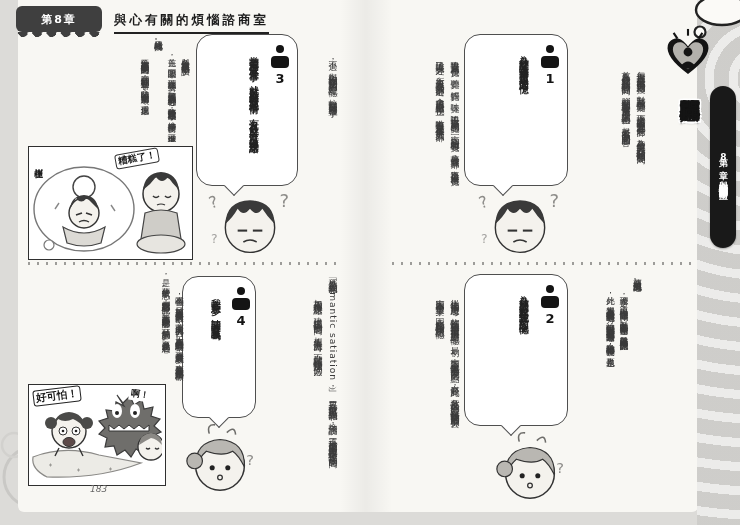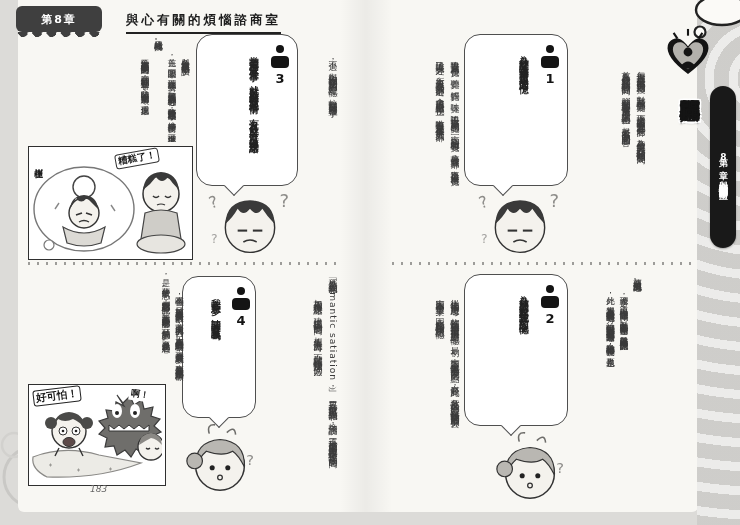--- a/index.html
+++ b/index.html
@@ -82,21 +82,21 @@
     border-radius:6px;display:flex;align-items:center;justify-content:center;
     color:#fff;font-size:11px;font-weight:bold;letter-spacing:2px;
   }
   .tab-scallops{
     position:absolute;left:16px;top:32px;width:86px;height:5px;
     background-image:radial-gradient(circle 5px at 7px 0,#3f3f3f 97%,transparent);
     background-size:14.3px 5px;background-repeat:repeat-x;
   }
   .header-title{
     position:absolute;left:114px;top:12px;font-size:12.5px;font-weight:bold;
-    letter-spacing:3px;color:#1c1c1c;border-bottom:2px solid #222;padding-bottom:3px;margin-left:12px;
+    letter-spacing:3px;color:#1c1c1c;border-bottom:2px solid #222;padding-bottom:3px;
   }
   .page-num{position:absolute;left:90px;top:484px;font-size:9px;color:#666;font-style:italic;}
 
   
   .main-title{
     position:absolute;left:676px;top:84px;height:232px;
     writing-mode:vertical-rl;text-orientation:upright;
     font-size:20.5px;font-weight:900;color:#141414;letter-spacing:0;
     text-shadow:-1.5px -1.5px 0 #fff,1.5px -1.5px 0 #fff,-1.5px 1.5px 0 #fff,
                 1.5px 1.5px 0 #fff,0 2px 2px rgba(0,0,0,.28);

